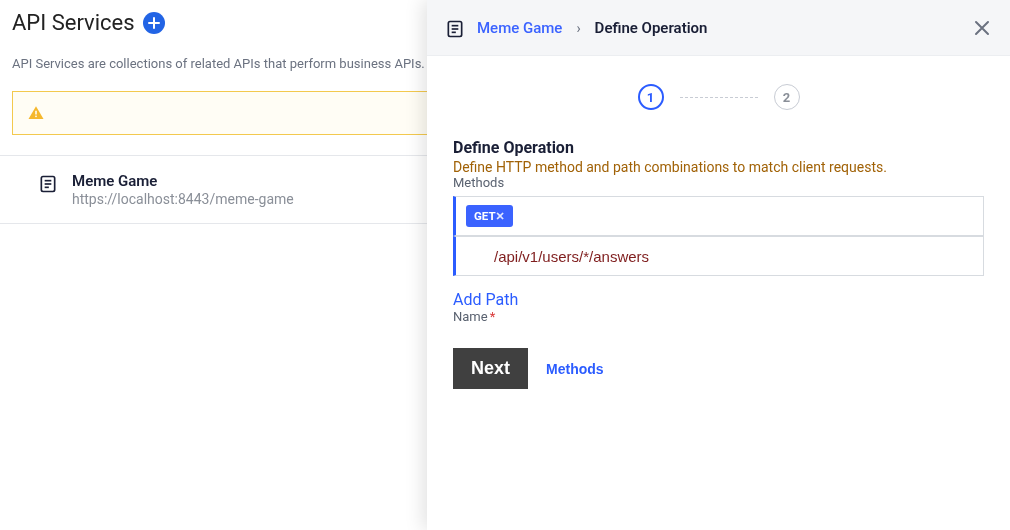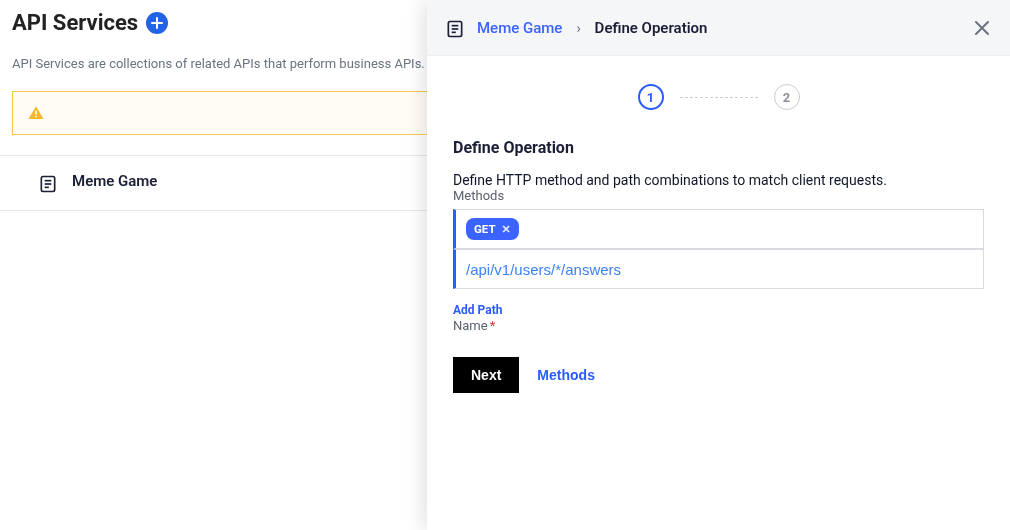--- a/index.html
+++ b/index.html
@@ -21,21 +21,21 @@
   .page-header {
     padding: 10px 12px 8px 12px;
   }
   .page-title-row {
     display: flex;
     align-items: center;
     gap: 8px;
   }
   .page-title {
     font-size: 22px;
-    font-weight: 700;
+    font-weight: 400;
     color: #222;
   }
   .add-circle {
     width: 22px; height: 22px;
     border-radius: 50%;
     background: #2264e5;
     display: flex;
     align-items: center;
     justify-content: center;
     cursor: pointer;
@@ -169,22 +169,22 @@
     width: 78px;
     border-top: 1px dashed #c8ccd4;
   }
   .section-title {
     font-size: 16px;
     font-weight: 700;
     color: #1a1f36;
   }
   .section-sub {
     font-size: 14px;
-    color: #0f172a;
-    margin-top: 15px;
+    color: #a16207;
+    margin-top: 2px;
   }
   .field-label {
     font-size: 13px;
     color: #5a6270;
     margin-bottom: 6px;
   }
   .req { color: #d93838; margin-left: 2px; }
   .input-box {
     width: 100%;
     border: 1px solid #d7dbe0;
@@ -195,58 +195,58 @@
     font-size: 15px;
     color: #1a1f36;
     display: flex;
     align-items: center;
   }
   .input-box input {
     border: none;
     outline: none;
     width: 100%;
     font-size: 15px;
-    color: #3b82f6;
+    color: #7f1d1d;
     background: transparent;
+    margin-left: 28px;
   }
   .method-tag {
     background: #3b63ff;
     color: #fff;
     font-size: 11.5px;
     font-weight: 700;
     padding: 4px 8px;
-    border-radius: 8px;
+    border-radius: 3px;
     display: inline-flex;
     align-items: center;
-    gap: 6px;
   }
   .method-tag .x {
     font-size: 11px;
     cursor: pointer;
     opacity: 0.85;
   }
   .add-path {
     color: #2b5cff;
-    font-size: 12px;
-    font-weight: 700;
+    font-size: 16px;
+    font-weight: 400;
     margin-top: 14px;
     cursor: pointer;
     display: inline-block;
   }
   .panel-footer {
     padding: 18px 26px 20px 26px;
     display: flex;
     align-items: center;
     gap: 18px;
   }
   .btn-primary {
-    background: #000000;
+    background: #404040;
     color: #fff;
     border: none;
-    font-size: 14px;
+    font-size: 18px;
     font-weight: 600;
     padding: 10px 18px;
     cursor: pointer;
   }
   .btn-link {
     color: #2b5cff;
     background: none;
     border: none;
     font-size: 14px;
     font-weight: 600;
@@ -280,20 +280,21 @@
   <div class="service-list">
     <div class="service-row">
       <svg class="doc-icon" viewBox="0 0 24 24">
         <rect x="4" y="3" width="16" height="18" rx="2" fill="none" stroke="#1a1f36" stroke-width="2"></rect>
         <line x1="8" y1="8" x2="16" y2="8" stroke="#1a1f36" stroke-width="2"></line>
         <line x1="8" y1="12" x2="16" y2="12" stroke="#1a1f36" stroke-width="2"></line>
         <line x1="8" y1="16" x2="13" y2="16" stroke="#1a1f36" stroke-width="2"></line>
       </svg>
       <div>
         <div class="service-name">Meme Game</div>
+        <div class="service-url">https://localhost:8443/meme-game</div>
       </div>
     </div>
   </div>
 </div>
 
 <div class="panel">
   <div class="panel-header">
     <svg class="doc-icon" viewBox="0 0 24 24">
       <rect x="4" y="3" width="16" height="18" rx="2" fill="none" stroke="#1a1f36" stroke-width="2"></rect>
       <line x1="8" y1="8" x2="16" y2="8" stroke="#1a1f36" stroke-width="2"></line>

